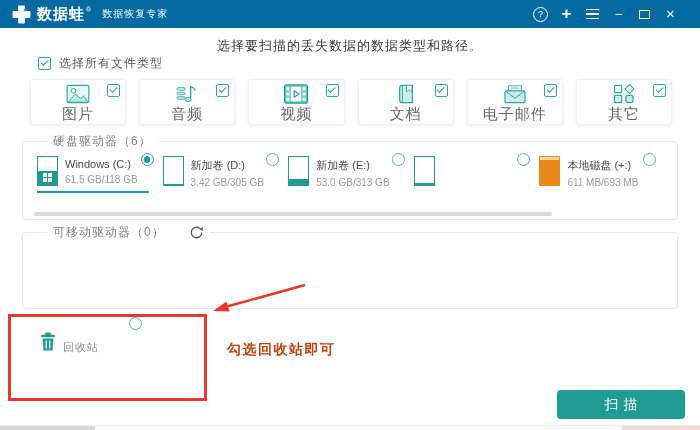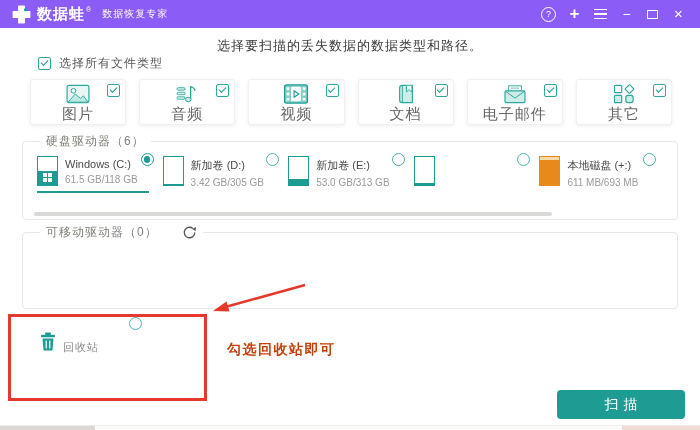--- a/index.html
+++ b/index.html
@@ -1,20 +1,20 @@
 <!DOCTYPE html>
 <html><head>
 <meta charset="utf-8">
 <style>
   html,body{margin:0;padding:0;}
   body{width:700px;height:430px;overflow:hidden;font-family:"Liberation Sans","DejaVu Sans",sans-serif;background:#fff;}
   .app{position:relative;width:700px;height:430px;background:#fff;}
 
   
-  header{position:absolute;top:0;left:0;right:0;height:28px;background:#8b5cf6;display:flex;align-items:center;padding:0 14px 0 12px;box-sizing:border-box;color:#fff;}
+  header{position:absolute;top:0;left:0;right:0;height:28px;background:#0369a1;display:flex;align-items:center;padding:0 22px 0 12px;box-sizing:border-box;color:#fff;}
   .brand{display:flex;align-items:center;}
   .brand-name{font-size:15px;font-weight:bold;margin-left:6px;letter-spacing:1px;}
   .brand-mark{font-size:7px;position:relative;top:-5px;margin-left:1px;}
   .tagline{font-size:10px;margin-left:11px;opacity:.95;letter-spacing:1px;}
   .win-controls{margin-left:auto;display:flex;align-items:center;gap:11px;}
   .wc{width:15px;height:16px;display:flex;align-items:center;justify-content:center;font-size:14px;line-height:16px;}
   .ico-help{width:13px;height:13px;border:1.2px solid #fff;border-radius:50%;font-size:9px;line-height:12px;text-align:center;display:block;}
   .wc.plus{font-size:17px;font-weight:bold;}
   .ico-menu{display:block;width:13px;height:8px;border-top:1.6px solid #fff;border-bottom:1.6px solid #fff;position:relative;}
   .ico-menu::after{content:"";position:absolute;left:0;right:0;top:3.2px;height:1.6px;background:#fff;}
@@ -36,21 +36,21 @@
   .radio.on::after{content:"";position:absolute;left:2.4px;top:2.4px;width:6.2px;height:6.2px;border-radius:50%;background:#1E9C94;}
 
   
   .cards{position:absolute;left:30px;right:28px;top:79px;height:46px;display:flex;gap:13px;}
   .card{flex:1;position:relative;background:#fff;border:1px solid #f0f0ee;border-radius:3px;box-shadow:0 1px 4px rgba(0,0,0,.07);display:flex;flex-direction:column;align-items:center;justify-content:flex-start;padding-top:4px;box-sizing:border-box;}
   .card .cb{position:absolute;top:4px;right:5px;}
   .card-label{font-size:15px;color:#666;margin-top:1px;letter-spacing:1px;}
 
   
   .fieldset{position:absolute;left:22px;right:22px;border:1px solid #E7E7E3;border-radius:4px;background:#fff;}
-  .fieldset .legend{position:absolute;top:-9px;left:17px;background:#fff;padding:0 6px;font-size:12px;color:#82827A;letter-spacing:1px;line-height:17px;display:inline-flex;align-items:center;gap:24px;}
+  .fieldset .legend{position:absolute;top:-9px;left:24px;background:#fff;padding:0 6px;font-size:12px;color:#82827A;letter-spacing:1px;line-height:17px;display:inline-flex;align-items:center;gap:24px;}
   .drives-box{top:141px;height:77px;}
   .removable-box{top:232px;height:75px;}
 
   .drive-row{display:flex;padding:14px 12px 0 14px;}
   .drive{flex:1;position:relative;display:flex;align-items:flex-start;gap:7px;padding-right:20px;box-sizing:border-box;}
   .drive .radio{position:absolute;right:9px;top:-3px;}
   .disk{width:21px;height:30px;border:1px solid #1E9C94;box-sizing:border-box;position:relative;background:#fff;flex:0 0 auto;}
   .disk .fill{position:absolute;left:0;right:0;bottom:0;background:#1E9C94;}
   .winlogo{position:absolute;left:5px;bottom:3px;z-index:2;}
   .dtext{padding-top:2px;min-width:0;}

